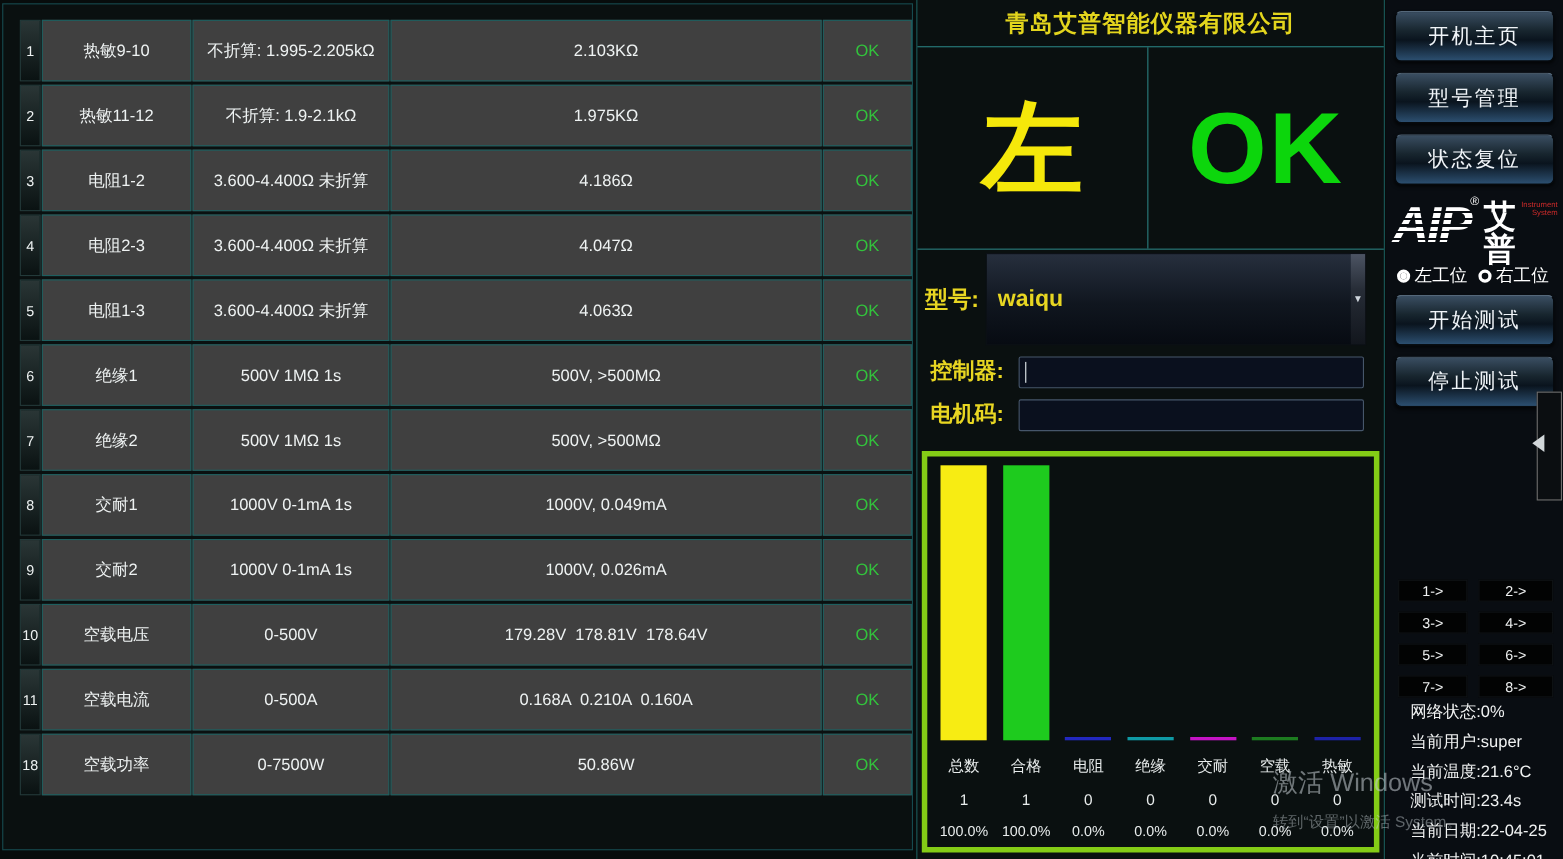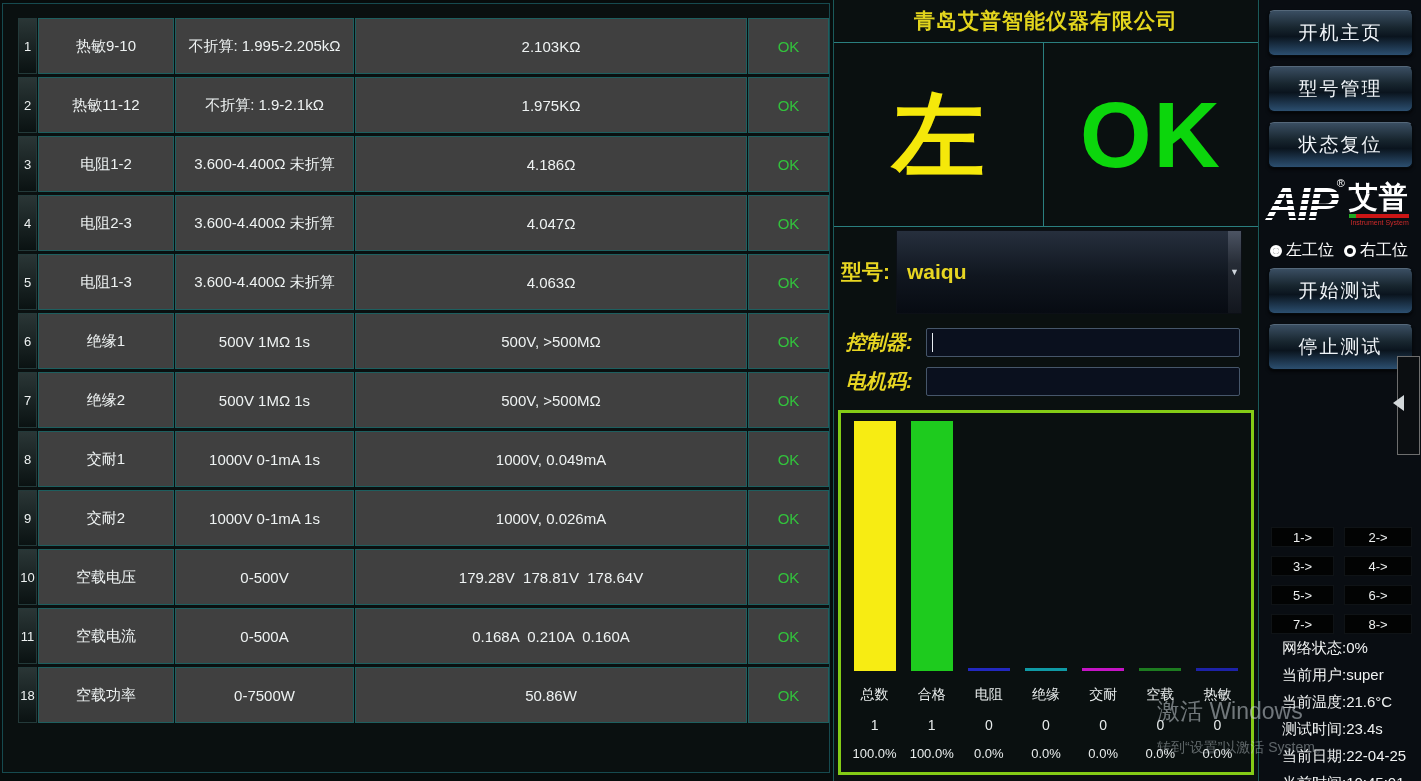--- a/index.html
+++ b/index.html
@@ -33,29 +33,29 @@
   .model-label{color:#e8d622;font-size:21px;padding:0 6px 0 7px;font-weight:bold;white-space:nowrap;}
   .model-combo{flex:1;height:84px;margin-right:16px;position:relative;
     background:linear-gradient(180deg,#262f3d 0%,#10161f 55%,#070b12 100%);
     border:1px solid #0c1016;display:flex;align-items:center;}
   .model-value{color:#e8d622;font-size:21px;font-weight:bold;padding-left:10px;}
   .combo-scroll{position:absolute;right:0;top:0;width:13px;height:100%;
     background:linear-gradient(180deg,#4c5463 0%,#262c36 40%,#12161d 100%);}
   .combo-arrow{position:absolute;right:2px;top:50%;transform:translateY(-50%);
     color:#cfd6dd;font-size:9px;line-height:1;}
   .inputs-row{height:90px;padding-top:7px;border-bottom:0;}
-  .field-row{display:flex;align-items:center;height:36px;margin-bottom:3px;font-style:italic;}
+  .field-row{display:flex;align-items:flex-start;height:36px;margin-bottom:3px;}
   .field-label{width:92px;color:#e8d622;font-size:20px;font-weight:bold;padding-left:12px;white-space:nowrap;}
   .input-box{flex:1;margin-right:18px;height:29px;background:#0a101e;border:1px solid #46566a;
     border-radius:2px;position:relative;display:flex;align-items:center;padding-left:5px;}
   .caret{width:1px;height:19px;background:#e8eef2;}
 
   
   .chart-panel{position:absolute;left:4px;right:4px;top:410px;bottom:6px;
-    border:3px solid #84cc16;padding-top:8px;}
+    border:5px solid #84cc16;padding-top:8px;}
   .bars-row{height:250px;margin:0 5px;display:flex;}
   .bar-slot{flex:1;display:flex;align-items:flex-end;justify-content:center;}
   .bar{width:42px;}
   .chart-text-row{display:flex;margin:0 5px;}
   .chart-cell{flex:1;text-align:center;color:#e8ecec;}
   .chart-labels{margin-top:15px;font-size:14px;}
   .chart-counts{margin-top:13px;font-size:14px;}
   .chart-pcts{margin-top:13px;font-size:13px;}
 
   
@@ -67,21 +67,21 @@
     box-shadow:0 2px 3px rgba(0,0,0,.6);letter-spacing:2px;}
   .btn-home{top:10px;} .btn-model{top:66px;} .btn-reset{top:122px;}
   .btn-start{top:268px;} .btn-stop{top:324px;}
 
   .logo{position:absolute;left:6px;top:176px;width:150px;height:60px;display:flex;align-items:flex-start;}
   .aip-wrap{position:relative;display:inline-block;}
   .aip-text{color:#ffffff;font-size:46px;font-weight:900;font-style:italic;line-height:56px;letter-spacing:-2px;}
   .aip-wrap::after{content:"";position:absolute;left:-2px;right:-2px;top:6px;bottom:4px;
     background:repeating-linear-gradient(180deg,transparent 0 4px,#090d12 4px 6px);}
   .aip-reg{color:#fff;font-size:11px;line-height:1;margin:2px 2px 0 0;}
-  .cn-block{display:flex;flex-direction:column;margin-left:2px;margin-top:6px;}
+  .cn-block{display:flex;flex-direction:row;margin-left:2px;margin-top:6px;}
   .cn-name{color:#fff;font-size:29px;font-weight:bold;line-height:1.05;letter-spacing:1px;}
   .cn-bar{height:4px;margin-top:2px;background:linear-gradient(90deg,#22aa22 0 7px,#cc1515 7px 100%);}
   .cn-sub{color:#cc2a2a;font-size:7px;text-align:right;margin-top:1px;}
 
   .radio-row{position:absolute;left:10px;top:240px;width:148px;display:flex;align-items:center;}
   .radio-item{display:flex;align-items:center;margin-right:10px;}
   .radio-circle{width:12px;height:12px;border:3px solid #fff;border-radius:50%;
     display:flex;align-items:center;justify-content:center;}
   .radio-item.selected .radio-circle::after{content:"";width:6px;height:6px;border-radius:50%;background:#fff;}
   .radio-label{color:#fff;font-size:16px;margin-left:4px;white-space:nowrap;}

